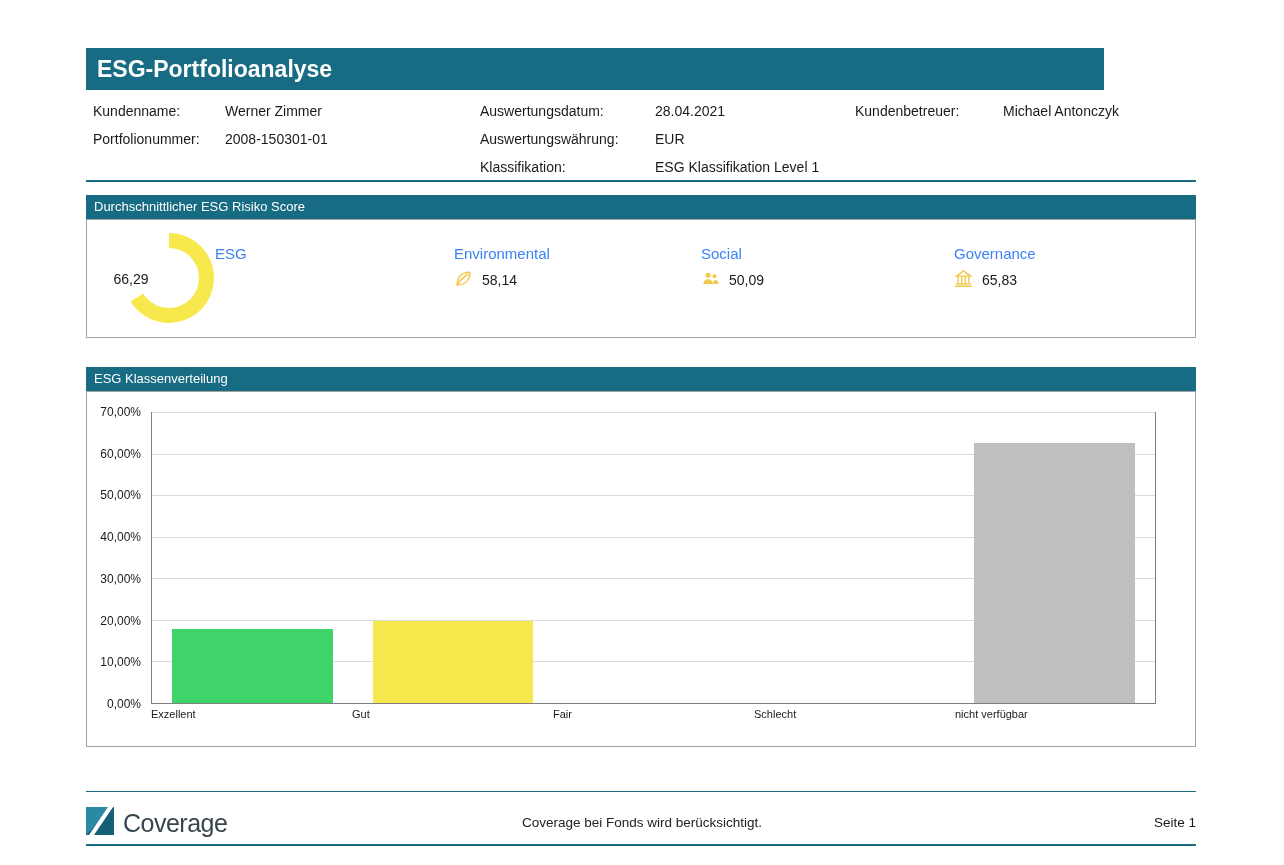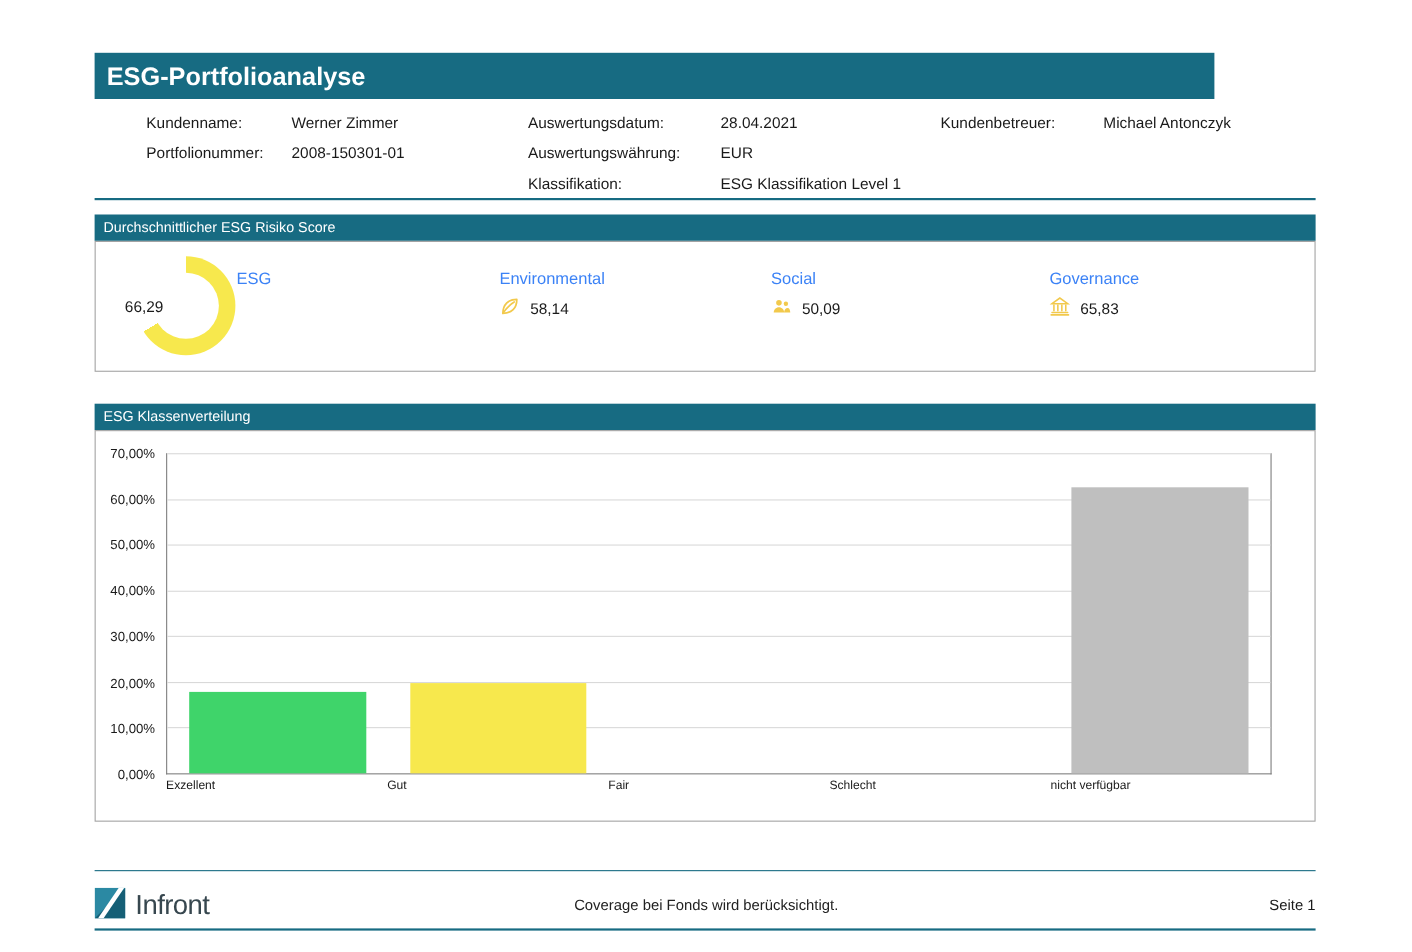--- a/index.html
+++ b/index.html
@@ -15,21 +15,21 @@
   }
   .abs{position:absolute;}
 
   
   .title-bar{left:86px;top:48px;width:1018px;height:42px;background:var(--teal);
     color:#fff;font-size:23px;font-weight:bold;line-height:42px;padding-left:11px;}
 
   
   .info-col{top:97px;font-size:14px;}
   .info-col .row{height:28px;line-height:28px;display:flex;}
-  #info-col1{left:93px;}  #info-col1 .lbl{width:132px;margin-left:40px;}
+  #info-col1{left:93px;}  #info-col1 .lbl{width:132px;}
   #info-col2{left:480px;} #info-col2 .lbl{width:175px;}
   #info-col3{left:855px;} #info-col3 .lbl{width:148px;}
 
   .divider{left:86px;width:1110px;background:var(--teal);}
 
   
   .section-header{left:86px;width:1110px;height:24px;background:var(--teal);
     color:#fff;font-size:13px;line-height:24px;padding-left:8px;}
   .section-box{left:86px;width:1110px;border:1px solid #a3a3a3;background:#fff;}
 
@@ -202,17 +202,17 @@
 
 <div class="abs divider" style="top:791px;height:1px;"></div>
 <div class="abs footer-logo">
   <span>
     <svg width="28" height="28" viewBox="0 0 28 28">
       <rect width="28" height="28" fill="#2B89A3"></rect>
       <polygon points="28,0 28,28 0,28" fill="#155F76"></polygon>
       <polygon points="3,28 22,0 27,0 8,28" fill="#ffffff"></polygon>
     </svg>
   </span>
-  <span class="brand-name">Infront</span>
+  <span class="brand-name">Coverage</span>
 </div>
 <div class="abs footer-note">Coverage bei Fonds wird berücksichtigt.</div>
 <div class="abs footer-page">Seite 1</div>
 <div class="abs divider" style="top:844px;height:2px;"></div>
 
 </body></html>

